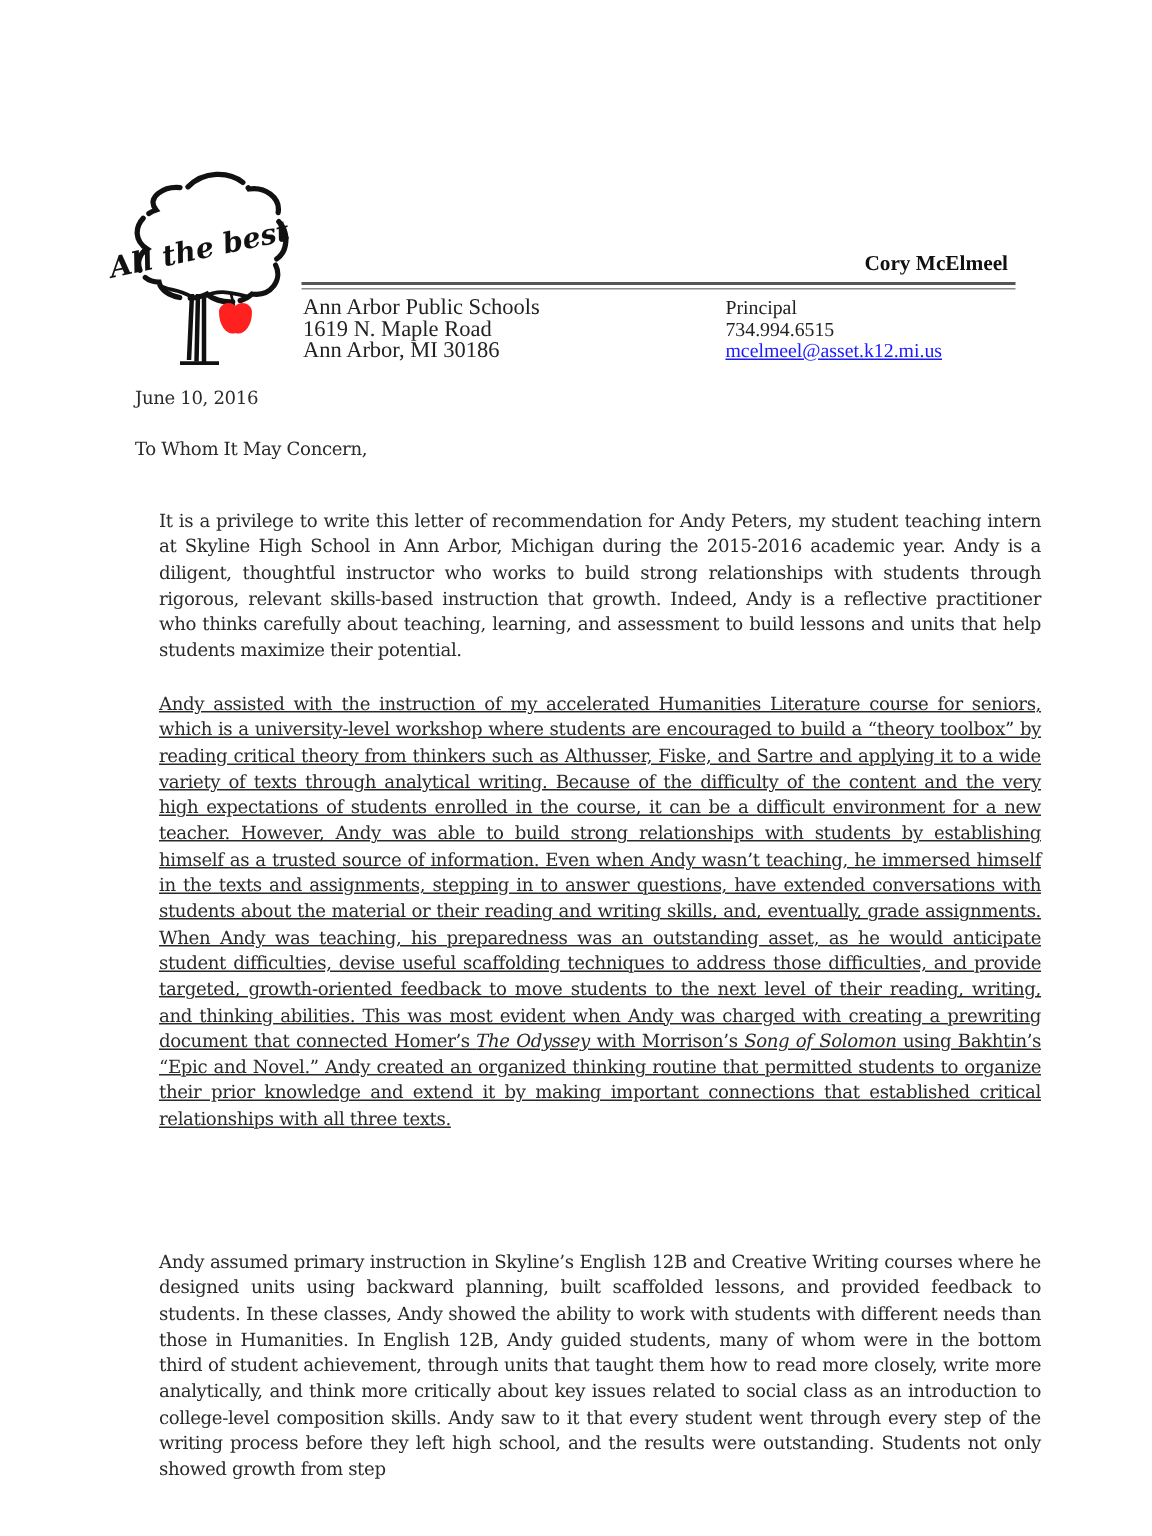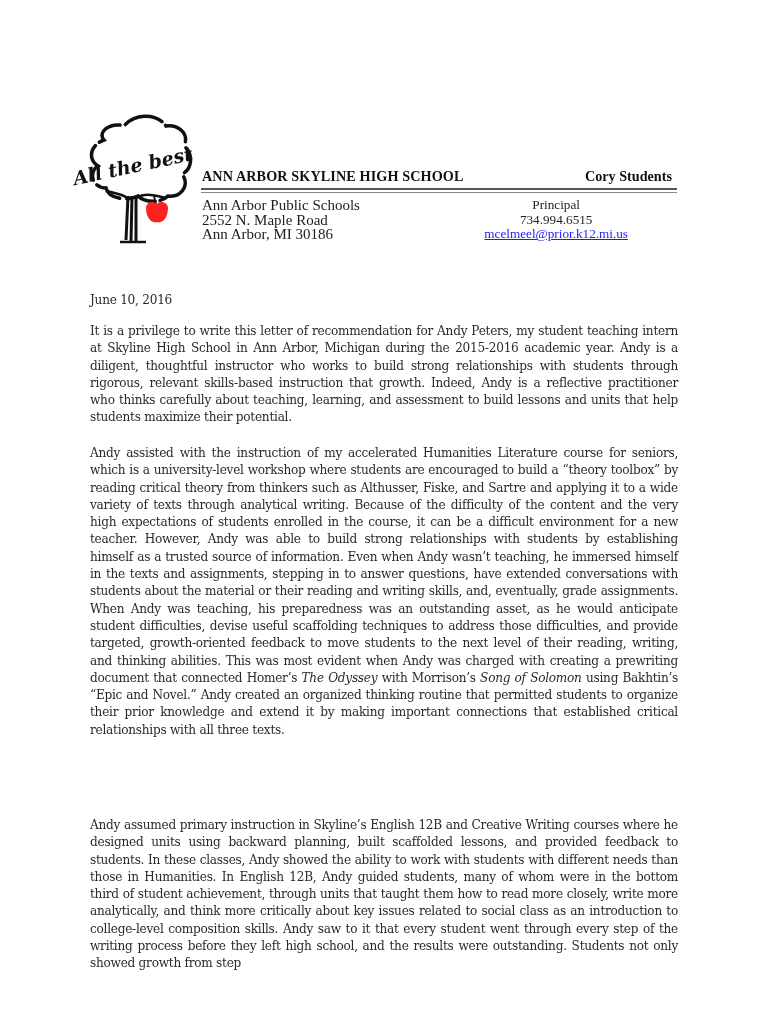--- a/index.html
+++ b/index.html
@@ -75,21 +75,21 @@
       top: 198px;
       font-family: "Liberation Serif", "DejaVu Serif", serif;
       font-size: 15px;
       line-height: 14.5px;
       color: #222;
     }
     .lh-right {
       position: absolute;
       right: 140px;
       top: 198px;
-      text-align: center;
+      text-align: left;
       font-family: "Liberation Serif", "DejaVu Serif", serif;
       font-size: 13.2px;
       line-height: 14.5px;
       color: #222;
     }
     .lh-right a {
       color: #1a1aff;
       text-decoration: underline;
     }
     .lh-left div, .lh-right div { white-space: nowrap; }
@@ -97,30 +97,29 @@
     
     .body-text {
       position: absolute;
       left: 90px;
       width: 588px;
       font-family: "DejaVu Serif", "Liberation Serif", serif;
       font-size: 12.1px;
       line-height: 17.3px;
       color: #2a2a2a;
       letter-spacing: -0.25px;
-      margin-top: 35px;
     }
     .date { top: 257px; }
     .salutation { top: 291px; }
     .para {
       text-align: justify;
-      margin: 0;
+      margin: 16px;
     }
     .p1 { top: 323px; }
-    .p2 { top: 445px; }
+    .p2 { top: 445px; text-decoration: underline; }
     .p3 { top: 817px; }
     .para em { font-style: italic; }
   </style>
 </head>
 <body>
 
 <div class="page">
 
   <div class="logo">
     <svg viewBox="0 0 150 150">
@@ -132,38 +131,38 @@
 
       <path d="M62 98 C52 92, 46 94, 40 90 M70 98 C80 92, 92 96, 100 98" stroke="#111" stroke-width="2.5" fill="none"></path>
       <path d="M88 96 L90 104" stroke="#111" stroke-width="1.8"></path>
 
       <path d="M80 108 C80 102, 88 100, 91 104 C94 100, 102 102, 102 108 C102 118, 96 124, 91 122 C86 124, 80 118, 80 108 Z" fill="#ff2020"></path>
 
       <text x="6" y="72" font-family="DejaVu Serif, serif" font-style="italic" font-weight="bold" font-size="19" fill="#111" transform="rotate(-12 70 66)">All the best</text>
     </svg>
   </div>
 
-  <div class="lh-name">ANN ARBOR SKYLINE HIGH SCHOOL</div>
-  <div class="lh-person">Cory Students</div>
+  <div class="lh-person">Cory McElmeel</div>
   <div class="lh-rule"></div>
   <div class="lh-rule-thin"></div>
 
   <div class="lh-left">
     <div>Ann Arbor Public Schools</div>
-    <div>2552 N. Maple Road</div>
+    <div>1619 N. Maple Road</div>
     <div>Ann Arbor, MI  30186</div>
   </div>
 
   <div class="lh-right">
     <div>Principal</div>
     <div>734.994.6515</div>
-    <div><a>mcelmeel@prior.k12.mi.us</a></div>
+    <div><a>mcelmeel@asset.k12.mi.us</a></div>
   </div>
 
   <div class="body-text date">June 10, 2016</div>
+  <div class="body-text salutation">To Whom It May Concern,</div>
 
   <p class="body-text para p1">It is a privilege to write this letter of recommendation for Andy Peters, my student teaching intern at Skyline High School in Ann Arbor, Michigan during the 2015-2016 academic year. Andy is a diligent, thoughtful instructor who works to build strong relationships with students through rigorous, relevant skills-based instruction that growth.  Indeed, Andy is a reflective practitioner who thinks carefully about teaching, learning, and assessment to build lessons and units that help students maximize their potential.</p>
 
   <p class="body-text para p2"><span>Andy assisted with the instruction of my accelerated Humanities Literature course for seniors, which is a university-level workshop where students are encouraged to build a “theory toolbox” by reading critical theory from thinkers such as Althusser, Fiske, and Sartre and applying it to a wide variety of texts through analytical writing.  Because of the difficulty of the content and the very high expectations of students enrolled in the course, it can be a difficult environment for a new teacher.  However, Andy was able to build strong relationships with students by establishing himself as a trusted source of information. Even when Andy wasn’t teaching, he immersed himself in the texts and assignments, stepping in to answer questions, have extended conversations with students about the material or their reading and writing skills, and, eventually, grade assignments.  When Andy was teaching, his preparedness was an outstanding asset, as he would anticipate student difficulties, devise useful scaffolding techniques to address those difficulties, and provide targeted, growth-oriented feedback to move students to the next level of their reading, writing, and thinking abilities.  This was most evident when Andy was charged with creating a prewriting document that connected Homer’s </span><em>The Odyssey</em><span> with Morrison’s </span><em>Song of Solomon</em><span> using Bakhtin’s “Epic and Novel.”  Andy created an organized thinking routine that permitted students to organize their prior knowledge and extend it by making important connections that established critical relationships with all three texts.</span></p>
 
   <p class="body-text para p3">Andy assumed primary instruction in Skyline’s English 12B and Creative Writing courses where he designed units using backward planning, built scaffolded lessons, and provided feedback to students.  In these classes, Andy showed the ability to work with students with different needs than those in Humanities.  In English 12B, Andy guided students, many of whom were in the bottom third of student achievement, through units that taught them how to read more closely, write more analytically, and think more critically about key issues related to social class as an introduction to college-level composition skills.  Andy saw to it that every student went through every step of the writing process before they left high school, and the results were outstanding.  Students not only showed growth from step</p>
 
 </div>
 
 </body></html>

